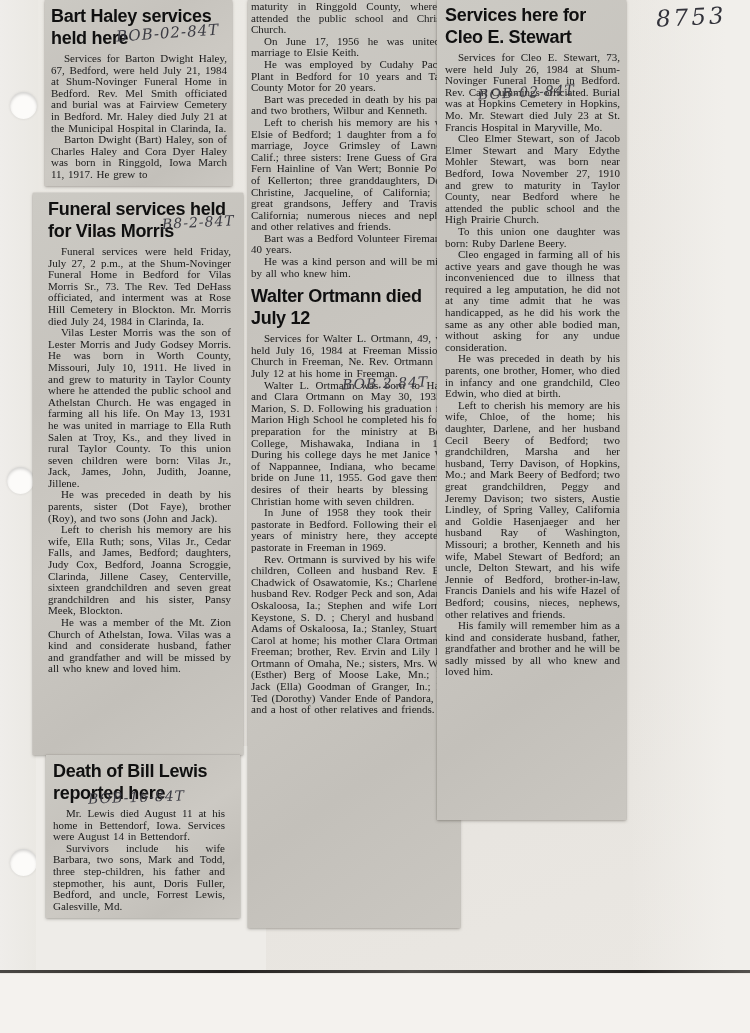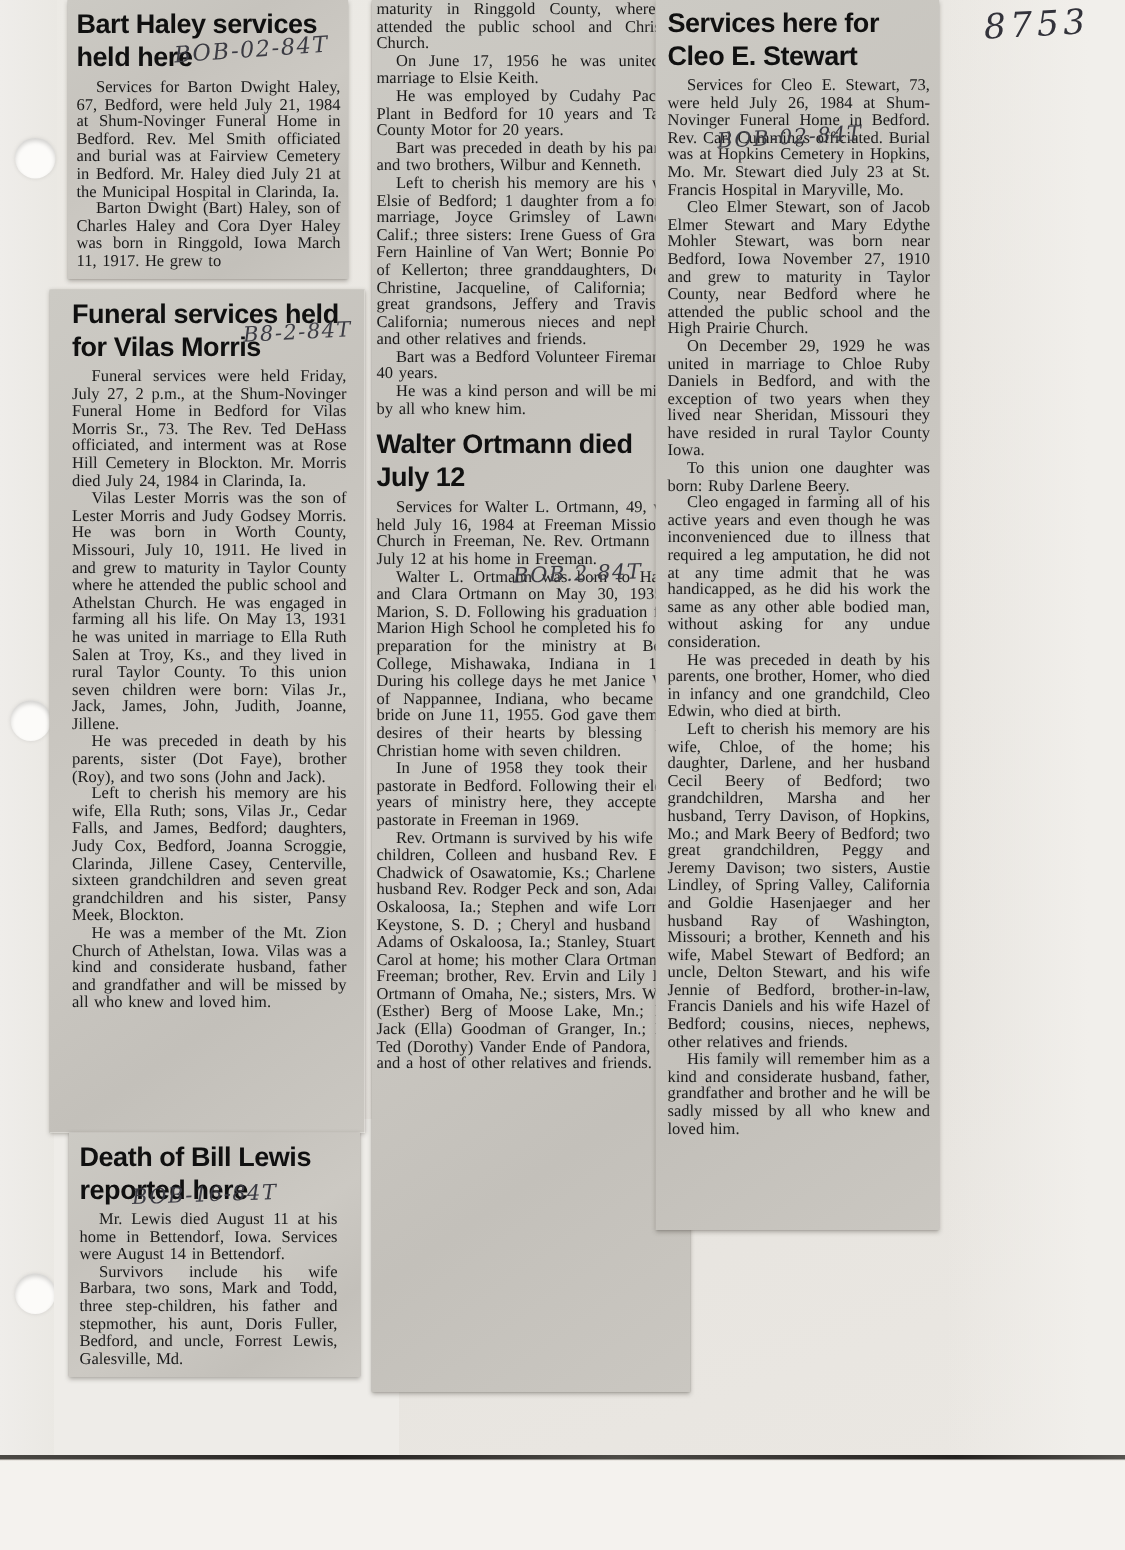--- a/index.html
+++ b/index.html
@@ -88,23 +88,22 @@
     <p class="bp">Walter L. Ortmann was born to Harold and Clara Ortmann on May 30, 1935 at Marion, S. D. Following his graduation from Marion High School he completed his formal preparation for the ministry at Bethel College, Mishawaka, Indiana in 1958. During his college days he met Janice Wise of Nappannee, Indiana, who became his bride on June 11, 1955. God gave them the desires of their hearts by blessing their Christian home with seven children.</p>
     <p class="bp">In June of 1958 they took their first pastorate in Bedford. Following their eleven years of ministry here, they accepted a pastorate in Freeman in 1969.</p>
     <p class="bp">Rev. Ortmann is survived by his wife Jan; children, Colleen and husband Rev. Brian Chadwick of Osawatomie, Ks.; Charlene and husband Rev. Rodger Peck and son, Adam of Oskaloosa, Ia.; Stephen and wife Lorri of Keystone, S. D. ; Cheryl and husband Ray Adams of Oskaloosa, Ia.; Stanley, Stuart and Carol at home; his mother Clara Ortmann of Freeman; brother, Rev. Ervin and Lily Rose Ortmann of Omaha, Ne.; sisters, Mrs. Walter (Esther) Berg of Moose Lake, Mn.; Mrs. Jack (Ella) Goodman of Granger, In.; Mrs. Ted (Dorothy) Vander Ende of Pandora, Oh.; and a host of other relatives and friends.</p>
   </article>
   <div class="hw" style="left:342px;top:375px;font-size:14px;transform:rotate(-2deg);">BOB.2.84T</div>
 
   <article class="clip" style="left:437px;top:0;width:189px;height:820px;padding:4px 6px 0 8px;">
     <h2 class="hl">Services here for Cleo E. Stewart</h2>
     <p class="bp">Services for Cleo E. Stewart, 73, were held July 26, 1984 at Shum-Novinger Funeral Home in Bedford. Rev. Carl Cummings officiated. Burial was at Hopkins Cemetery in Hopkins, Mo. Mr. Stewart died July 23 at St. Francis Hospital in Maryville, Mo.</p>
     <p class="bp">Cleo Elmer Stewart, son of Jacob Elmer Stewart and Mary Edythe Mohler Stewart, was born near Bedford, Iowa November 27, 1910 and grew to maturity in Taylor County, near Bedford where he attended the public school and the High Prairie Church.</p>
-    <p class="bp">On December 29, 1929 he was united in marriage to Chloe Ruby Daniels in Bedford, and with the exception of two years when they lived near Sheridan, Missouri they have resided in rural Taylor County Iowa.</p>
     <p class="bp">To this union one daughter was born:  Ruby Darlene Beery.</p>
-    <p class="bp">Cleo engaged in farming all of his active years and even though he was inconvenienced due to illness that required a leg amputation, he did not at any time admit that he was handicapped, as he did his work the same as any other able bodied man, without asking for any undue consideration.</p>
+    <p class="bp">Cleo engaged in farming all of his active years and gave though he was inconvenienced due to illness that required a leg amputation, he did not at any time admit that he was handicapped, as he did his work the same as any other able bodied man, without asking for any undue consideration.</p>
     <p class="bp">He was preceded in death by his parents, one brother, Homer, who died in infancy and one grandchild, Cleo Edwin, who died at birth.</p>
     <p class="bp">Left to cherish his memory are his wife, Chloe, of the home; his daughter, Darlene, and her husband Cecil Beery of Bedford; two grandchildren, Marsha and her husband, Terry Davison, of Hopkins, Mo.; and Mark Beery of Bedford; two great grandchildren, Peggy and Jeremy Davison; two sisters, Austie Lindley, of Spring Valley, California and Goldie Hasenjaeger and her husband Ray of Washington, Missouri; a brother, Kenneth and his wife, Mabel Stewart of Bedford; an uncle, Delton Stewart, and his wife Jennie of Bedford, brother-in-law, Francis Daniels and his wife Hazel of Bedford; cousins, nieces, nephews, other relatives and friends.</p>
     <p class="bp">His family will remember him as a kind and considerate husband, father, grandfather and brother and he will be sadly missed by all who knew and loved him.</p>
   </article>
   <div class="hw" style="left:478px;top:84px;font-size:14px;transform:rotate(-3deg);">BOB-02-84T</div>
 
   <div class="bottom-line"></div>
   <div class="below-page"></div>
 
 </div>

